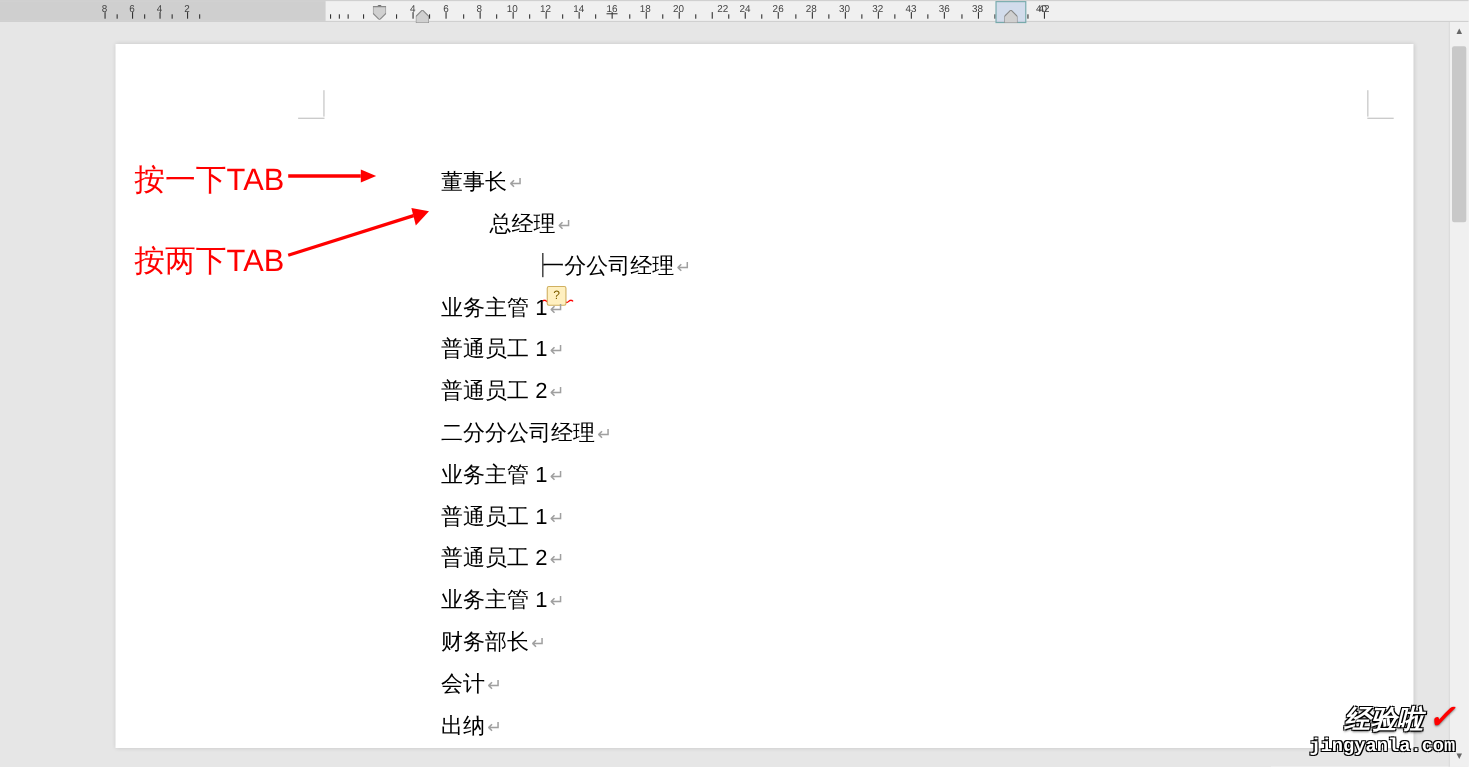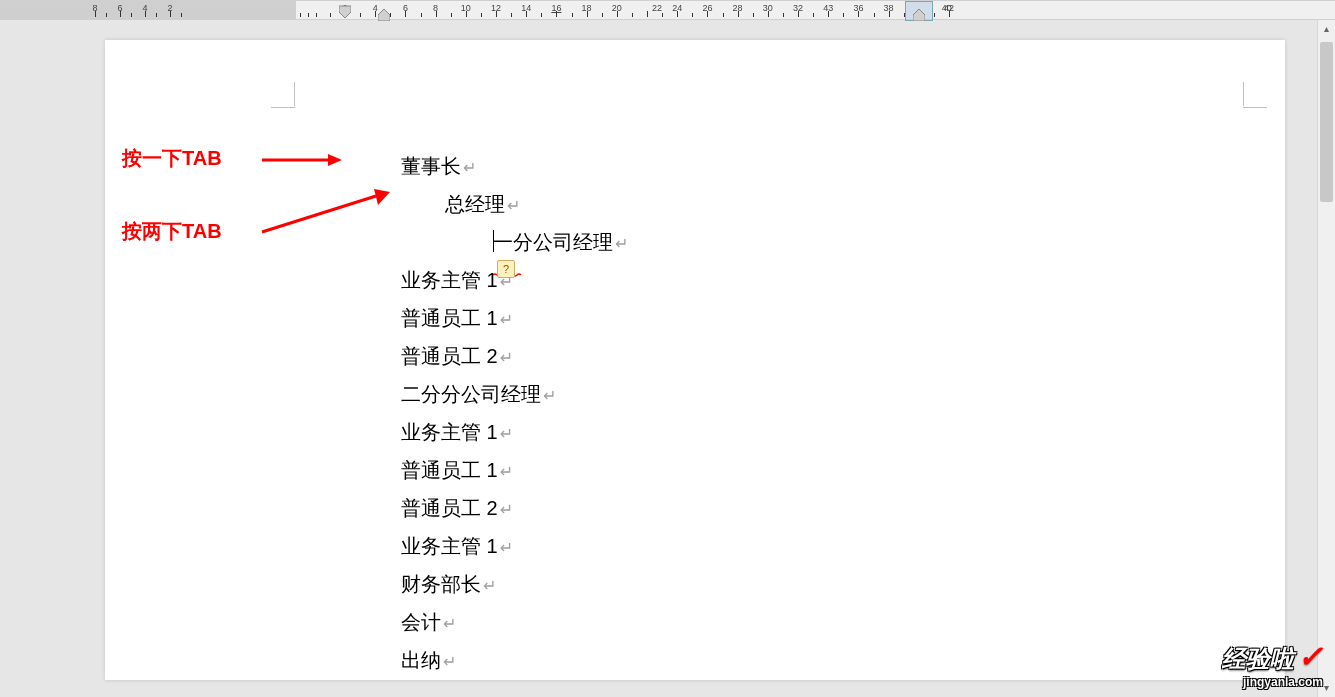--- a/index.html
+++ b/index.html
@@ -20,27 +20,27 @@
   .bracket span.v { position:absolute; width:1px; height:24px; background:#bfbfbf; }
   .bracket span.h { position:absolute; height:1px; width:24px; background:#bfbfbf; }
   .content { position:absolute; left:296px; top:108px; font-size:20px; color:#000; line-height:36px; }
   .pline { white-space:pre; position:relative; }
   .pmark { color:#a0a0a0; font-size:16px; margin-left:2px; }
   .indent1 { padding-left:44px; }
   .indent2 { padding-left:92px; }
   .squiggle { position:absolute; }
   .smart-tag { position:absolute; width:18px; height:18px; border:1px solid #d0b060; background:#fff0c0; font-size:11px; color:#806000; text-align:center; line-height:16px; border-radius:2px; }
   .cursor { position:absolute; width:1px; height:22px; background:#000; }
-  .anno { position:absolute; color:#ff0000; font-size:20px; font-weight:700; }
+  .anno { position:absolute; color:#ff0000; font-size:28px; font-weight:400; }
   .arrow { position:absolute; }
   .arrow svg { display:block; overflow:visible; }
   .watermark { position:absolute; right:12px; bottom:8px; text-align:right; }
   .wm1 { font-family:"SimHei",sans-serif; font-style:italic; font-weight:900; font-size:24px; color:#fff; text-shadow:-1px -1px 0 #000,1px -1px 0 #000,-1px 1px 0 #000,1px 1px 0 #000,0 2px 2px rgba(0,0,0,.6); display:inline-block;}
   .check { color:#ff0000; font-size:30px; font-weight:900; font-style:italic; margin-left:4px; text-shadow:0 1px 2px rgba(0,0,0,.5);}
-  .wm2 { font-family:Liberation Sans, sans-serif; font-weight:900; font-size:12px; color:#fff; text-shadow:-1px -1px 0 #000,1px -1px 0 #000,-1px 1px 0 #000,1px 1px 0 #000;}
+  .wm2 { font-family:Liberation Mono, monospace; font-weight:900; font-size:17px; color:#fff; text-shadow:-1px -1px 0 #000,1px -1px 0 #000,-1px 1px 0 #000,1px 1px 0 #000;}
   .scrollbar { position:absolute; right:0; top:20px; width:18px; bottom:0; background:#f0f0f0; border-left:1px solid #d8d8d8; }
   .sb-thumb { position:absolute; left:2px; right:2px; background:#c8c8c8; border-radius:2px; }
   .sb-up, .sb-dn { position:absolute; left:0; right:0; height:18px; text-align:center; font-size:10px; color:#666; line-height:18px; }
   .sb-up{ top:0;} .sb-dn{ bottom:0;}
 </style>
 </head>
 <body>
 
 <div class="bg"></div>
 

